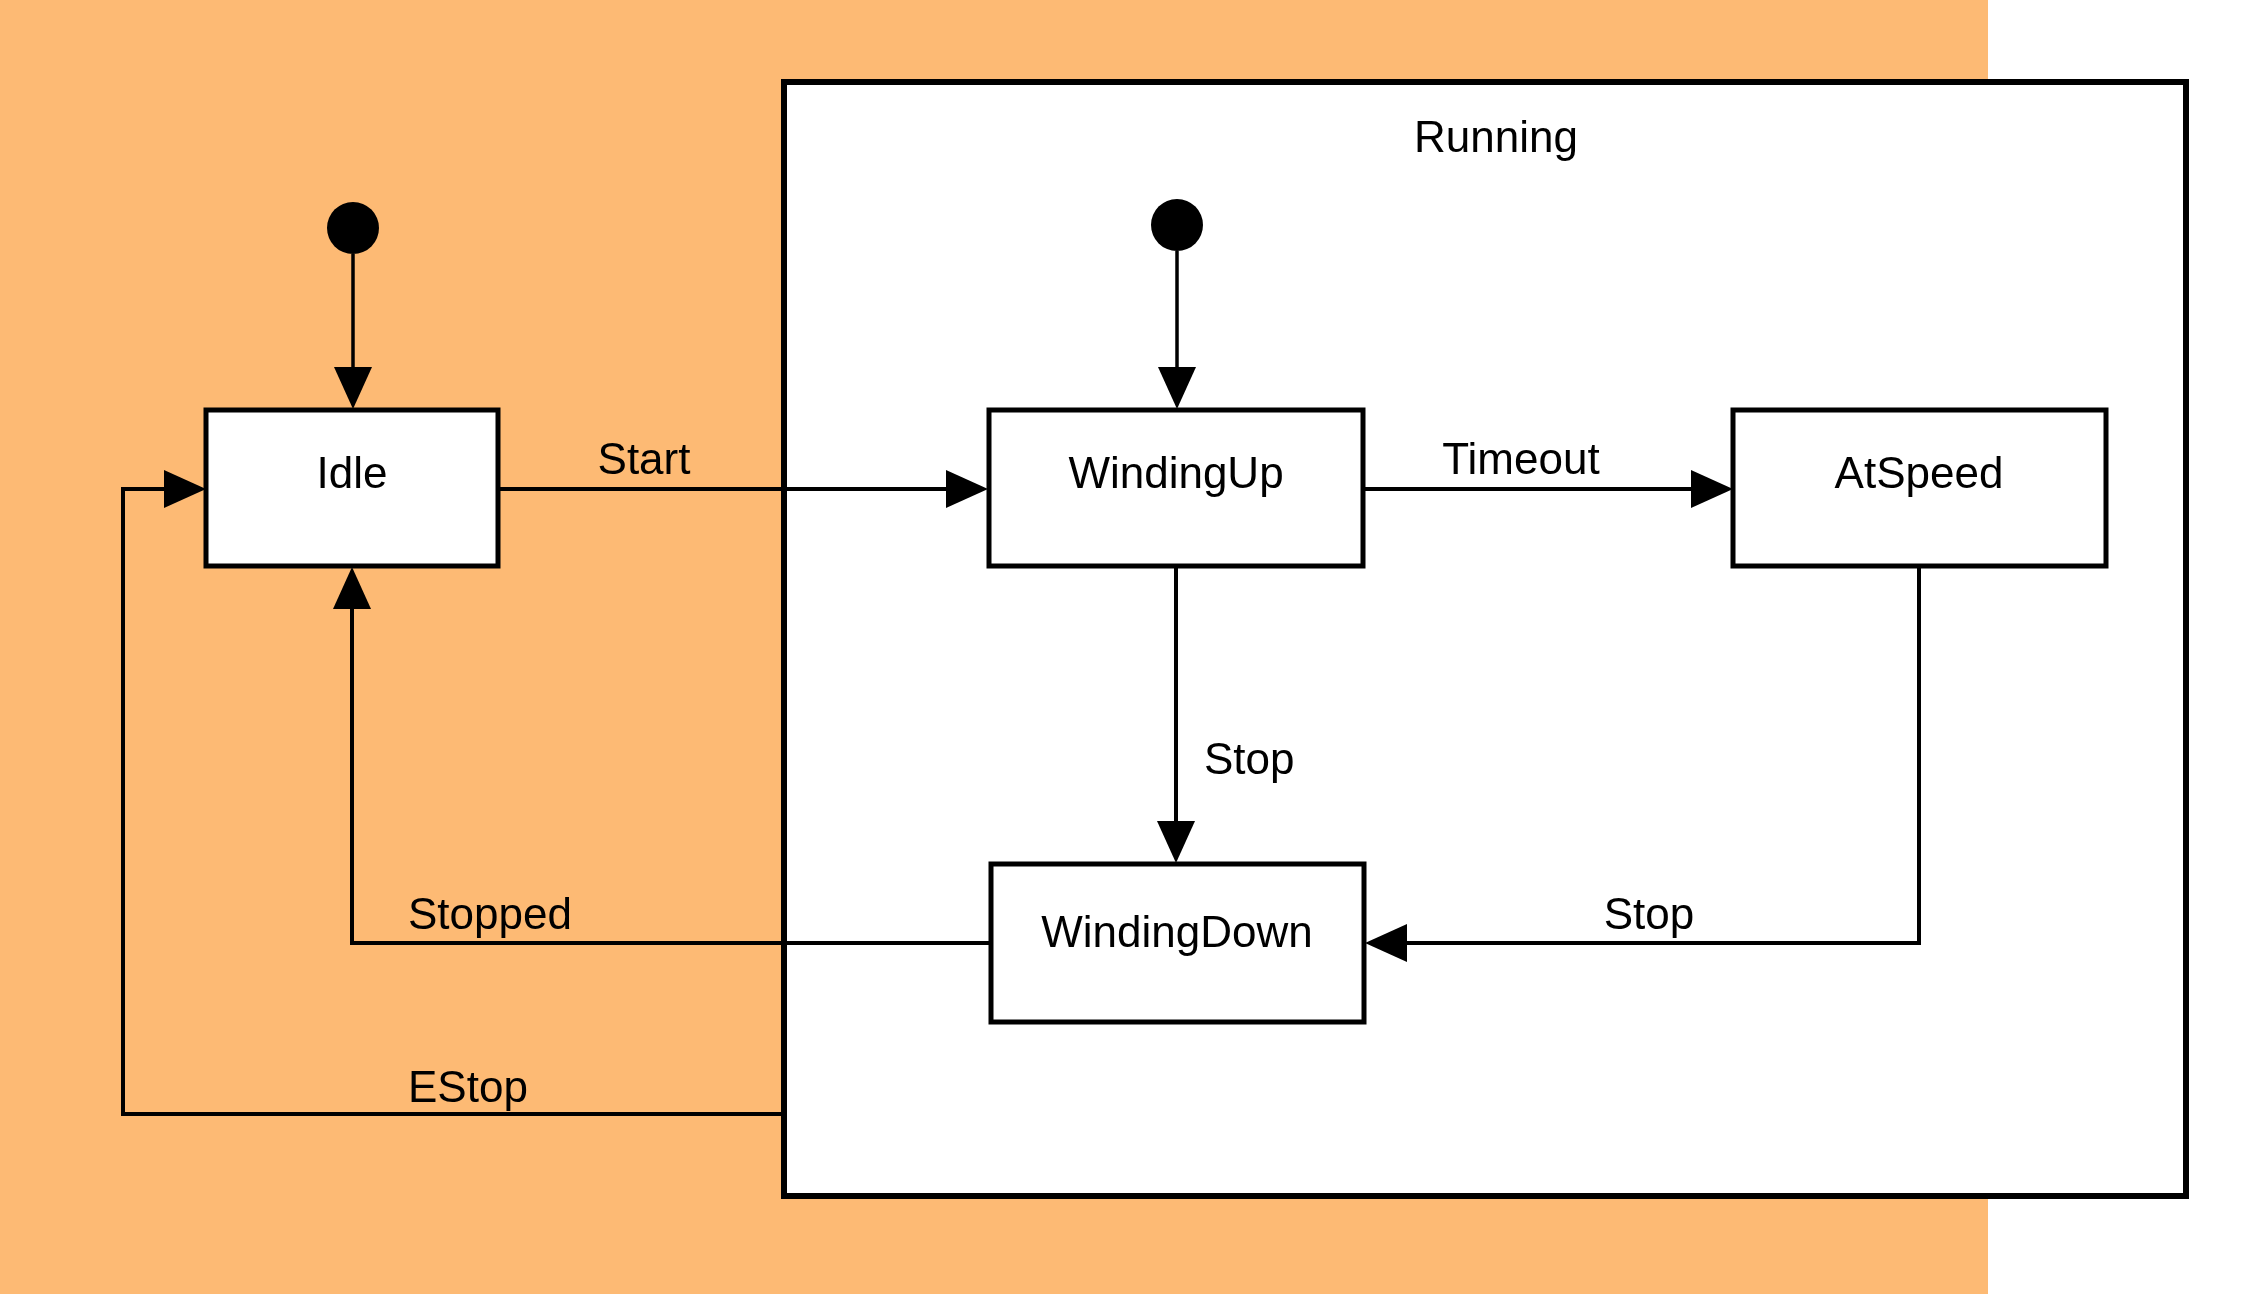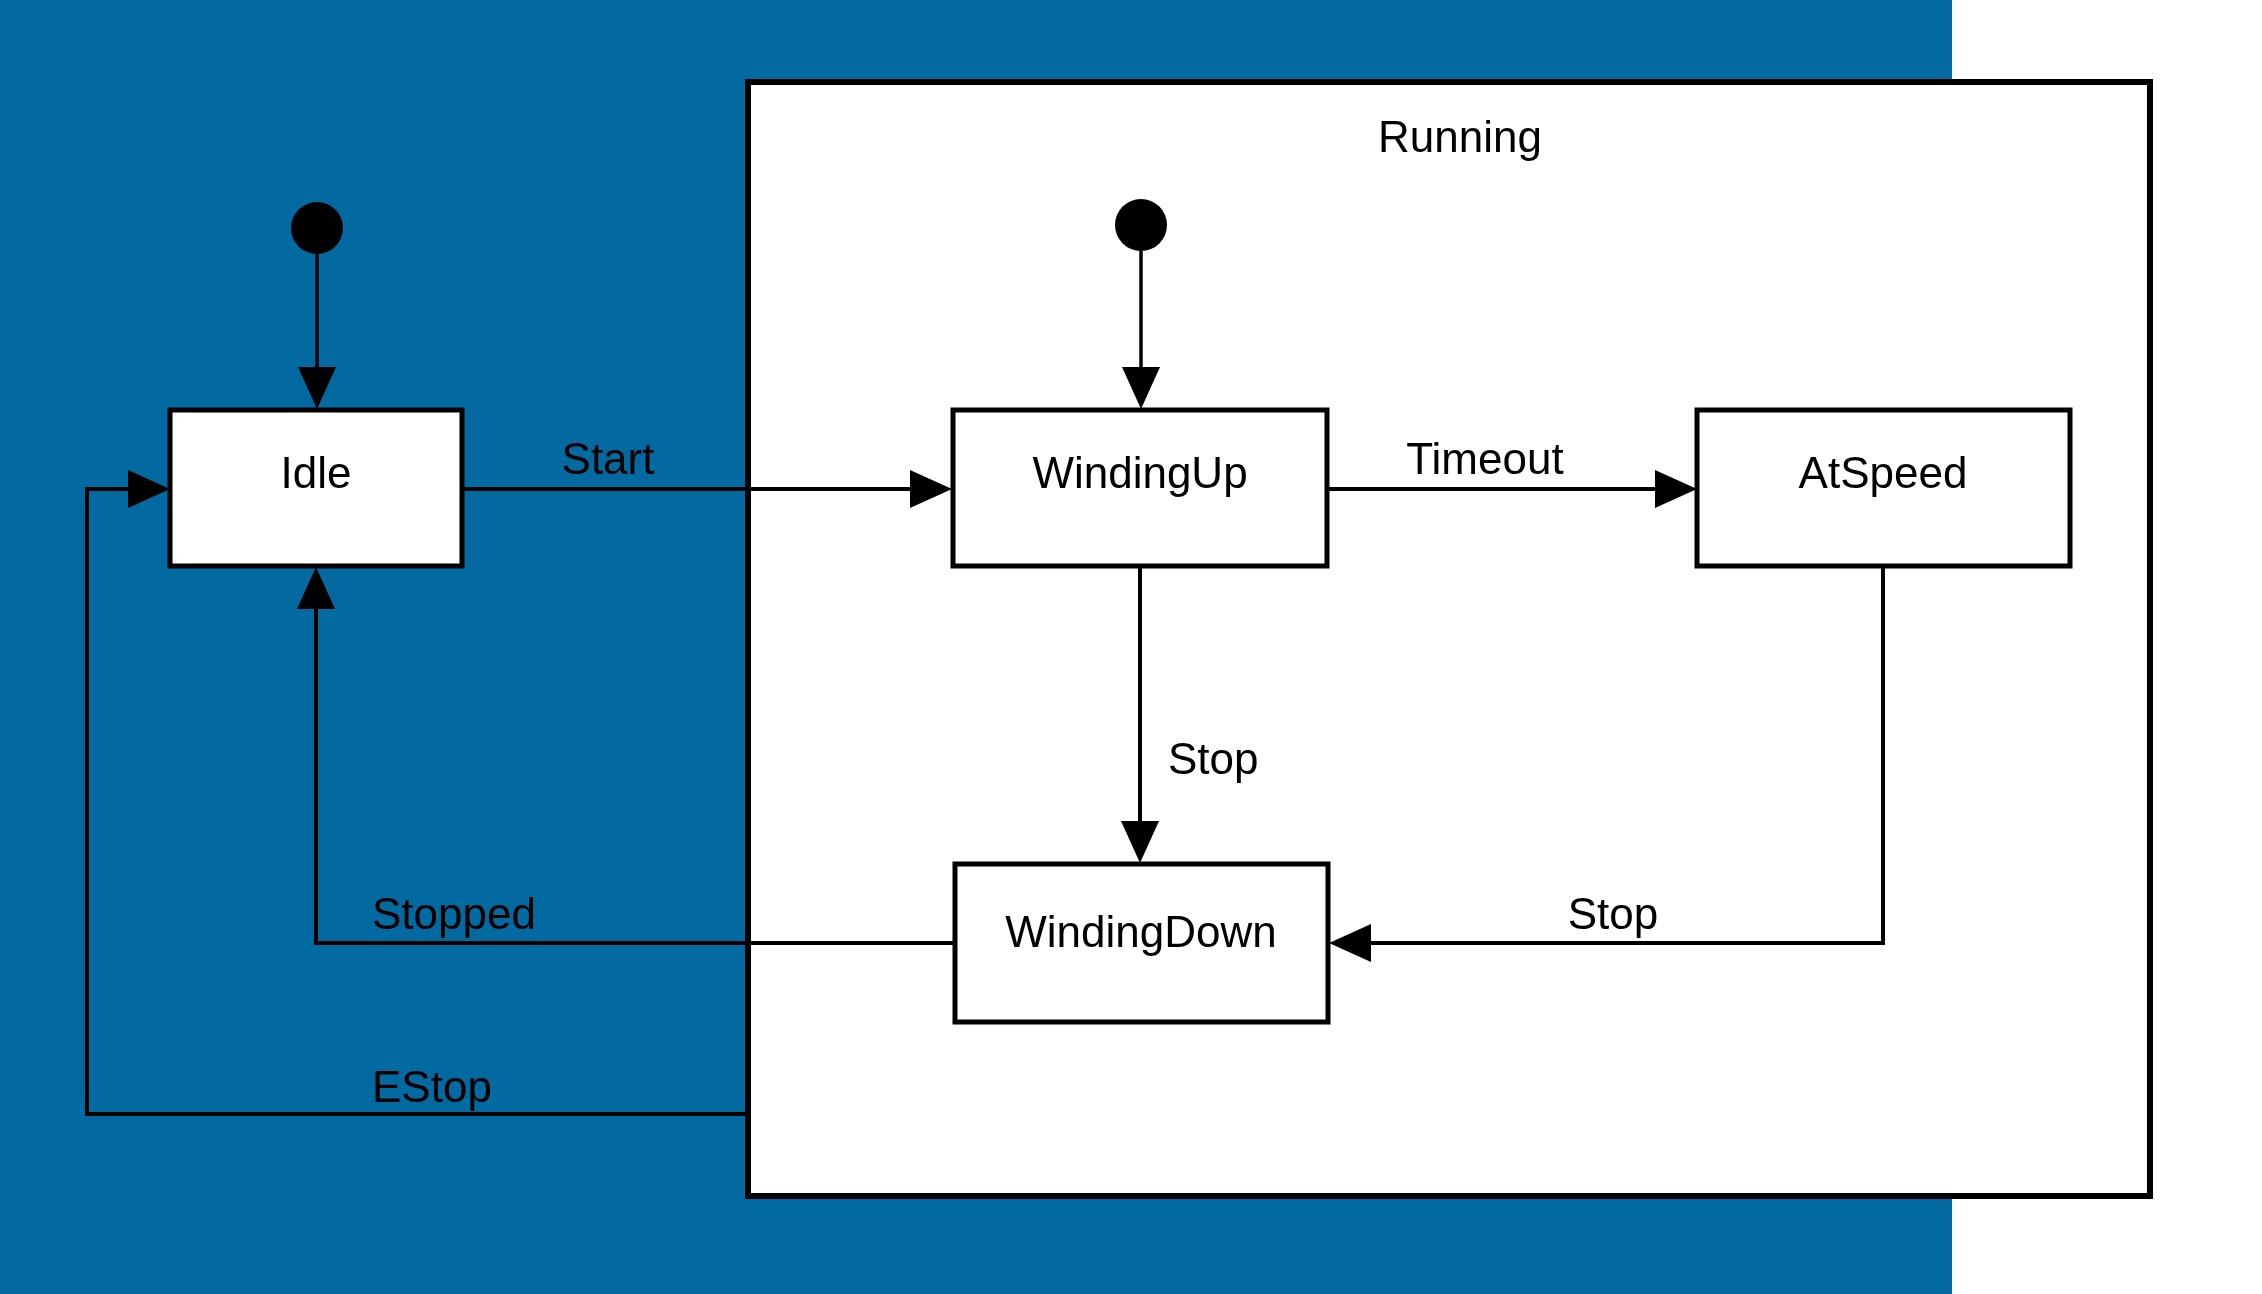--- a/index.html
+++ b/index.html
@@ -10,21 +10,22 @@
   body {
     width: 2262px;
     height: 1294px;
     overflow: hidden;
     font-family: "Liberation Sans", sans-serif;
   }
   #diagram-root {
     position: relative;
     width: 1952px;
     height: 1294px;
-    background: #0369a1;
+    background: #fdba74;
+    padding-left: 36px;
   }
   svg.diagram {
     display: block;
     width: 2262px;
     height: 1294px;
   }
   .state-box-rect {
     fill: #ffffff;
     stroke: #000000;
     stroke-width: 5;

